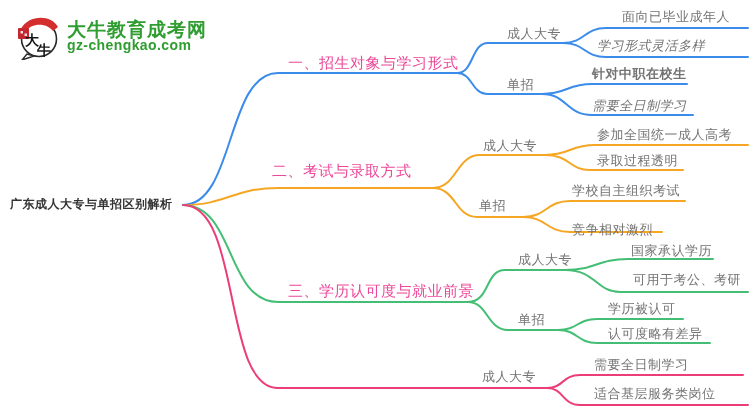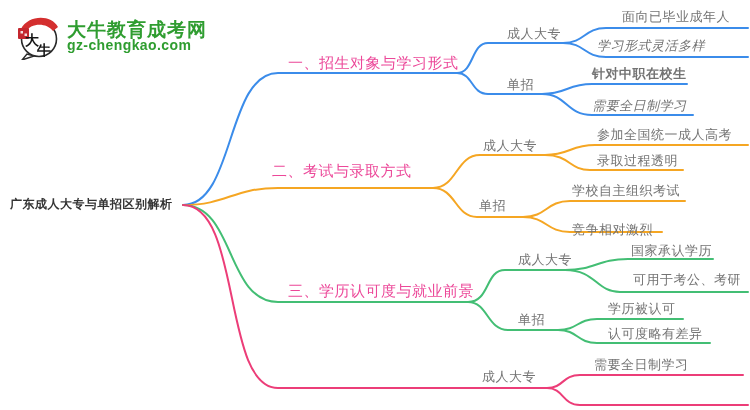--- a/index.html
+++ b/index.html
@@ -104,14 +104,15 @@
   <div class="lbl branch" style="left:288px;top:283px;">三、学历认可度与就业前景</div>
   <div class="lbl" style="left:518px;top:252px;">成人大专</div>
   <div class="lbl" style="left:631px;top:243px;">国家承认学历</div>
   <div class="lbl" style="left:633px;top:272px;">可用于考公、考研</div>
   <div class="lbl" style="left:518px;top:312px;">单招</div>
   <div class="lbl" style="left:608px;top:301px;">学历被认可</div>
   <div class="lbl" style="left:608px;top:326px;">认可度略有差异</div>
 
   <div class="lbl" style="left:482px;top:369px;">成人大专</div>
   <div class="lbl" style="left:594px;top:357px;">需要全日制学习</div>
+  <div class="lbl" style="left:594px;top:386px;">适合基层服务类岗位</div>
 
 </div>
 
 </body></html>

